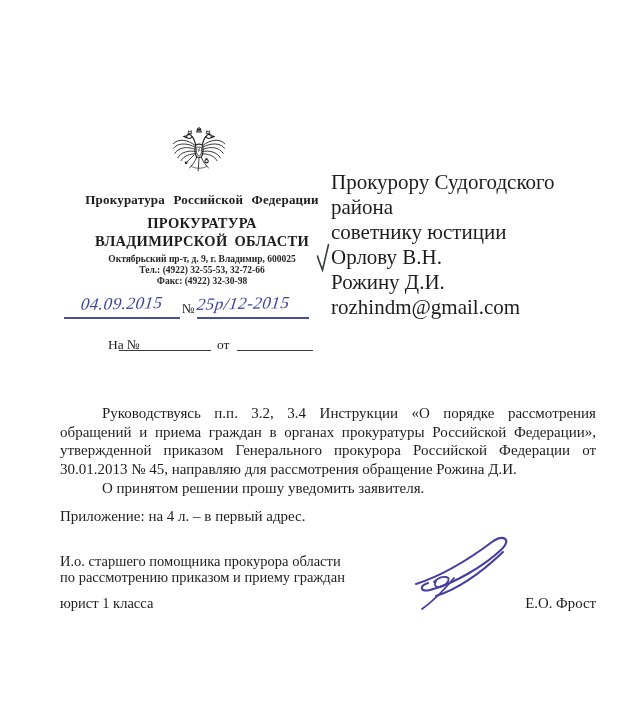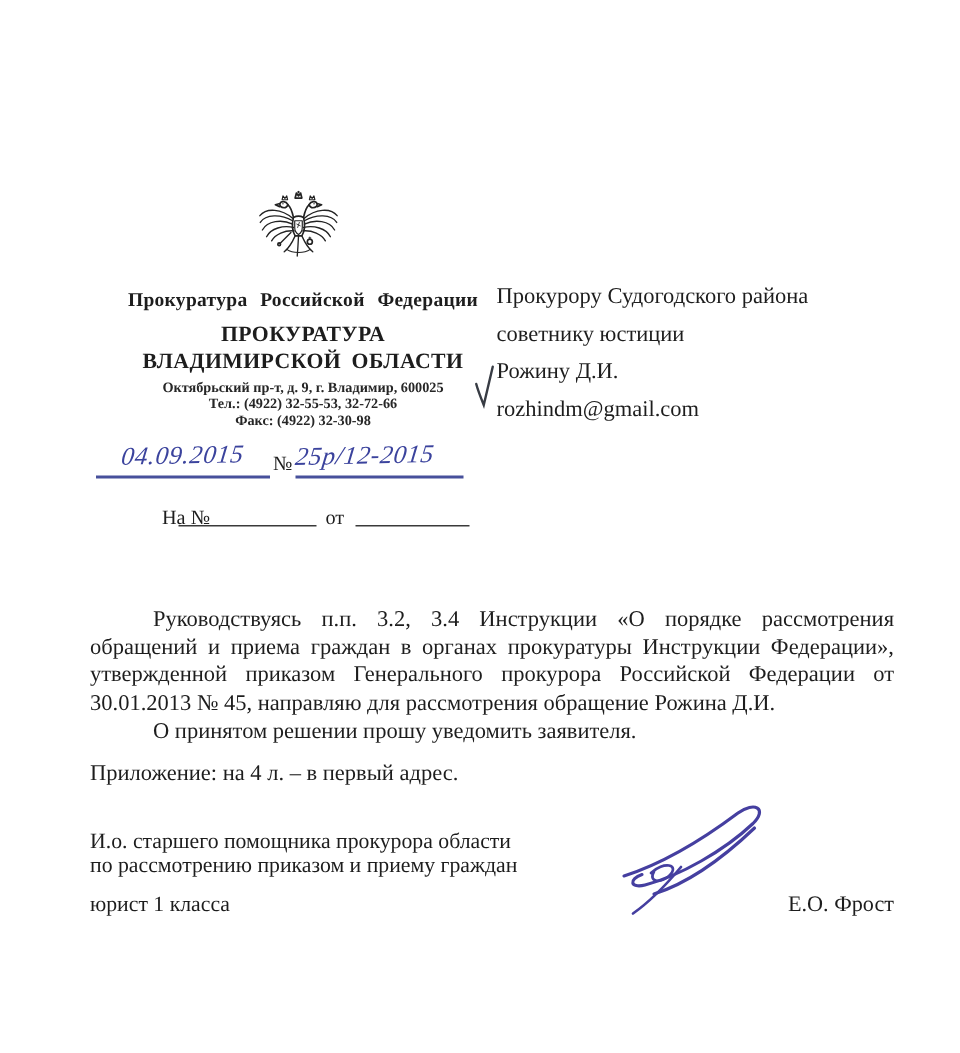--- a/index.html
+++ b/index.html
@@ -17,21 +17,21 @@
   
   .hw{font-style:italic;color:#3b439d;font-size:17px;letter-spacing:.5px;white-space:nowrap;}
   .hw-skew{display:inline-block;transform:skewX(-8deg) rotate(-1.2deg);}
   .dateline{left:64px;top:294px;width:116px;height:23px;border-bottom:2px solid #47509b;text-align:center;}
   .numsign{left:182px;top:301px;font-size:13.5px;}
   .numline{left:197px;top:294px;width:112px;height:23px;border-bottom:2px solid #47509b;text-align:left;}
   .replyrow{top:337px;font-size:13.5px;}
   .blank1{left:119px;top:324px;width:92px;height:26px;border-bottom:1.5px solid #3a3a3a;}
   .blank2{left:237px;top:324px;width:76px;height:26px;border-bottom:1.5px solid #3a3a3a;}
   
-  .recipient{left:331px;top:170px;width:280px;font-size:15px;line-height:25px;margin-top:16px;}
+  .recipient{left:331px;top:170px;width:280px;font-size:21px;line-height:25px;}
   .checkmark{left:316px;top:243px;}
   
   .bodytext{left:60px;top:404px;width:536px;font-size:15px;line-height:18.7px;}
   .jline{text-align:justify;text-align-last:justify;}
   .indent{text-indent:42px;}
   .attachment{left:60px;top:508px;font-size:15px;}
   
   .sigline1{left:60px;top:553px;font-size:14.5px;}
   .sigline2{left:60px;top:569px;font-size:14.5px;}
   .rank{left:60px;top:595px;font-size:14.5px;}
@@ -111,32 +111,33 @@
   </div>
 
   <div class="abs replyrow" style="left:78px;margin-left:30px;">На №</div>
   <div class="abs blank1"></div>
   <div class="abs replyrow" style="left:217px;">от</div>
   <div class="abs blank2"></div>
 
   <div class="abs recipient">
     <div>Прокурору Судогодского района</div>
     <div>советнику юстиции</div>
+    <div>Орлову В.Н.</div>
     <div>Рожину Д.И.</div>
     <div>rozhindm@gmail.com</div>
   </div>
   <div class="abs checkmark">
     <svg width="14" height="30" viewBox="0 0 14 30" fill="none" stroke="#383c44" stroke-width="1.6" stroke-linecap="round">
       <path d="M1.5 13 C2.5 17 4.5 22 6.5 27 L12.5 1.5"></path>
     </svg>
   </div>
 
   <div class="abs bodytext">
     <div class="jline indent">Руководствуясь п.п. 3.2, 3.4 Инструкции «О порядке рассмотрения</div>
-    <div class="jline">обращений и приема граждан в органах прокуратуры Инструкции Федерации»,</div>
+    <div class="jline">обращений и приема граждан в органах прокуратуры Российской Федерации»,</div>
     <div class="jline">утвержденной приказом Генерального прокурора Российской Федерации от</div>
     <div>30.01.2013 № 45, направляю для рассмотрения обращение Рожина Д.И.</div>
     <div class="indent">О принятом решении прошу уведомить заявителя.</div>
   </div>
 
   <div class="abs attachment">Приложение: на 4 л. – в первый адрес.</div>
 
   <div class="abs sigline1">И.о. старшего помощника прокурора области</div>
   <div class="abs sigline2">по рассмотрению приказом и приему граждан</div>
   <div class="abs rank">юрист 1 класса</div>

